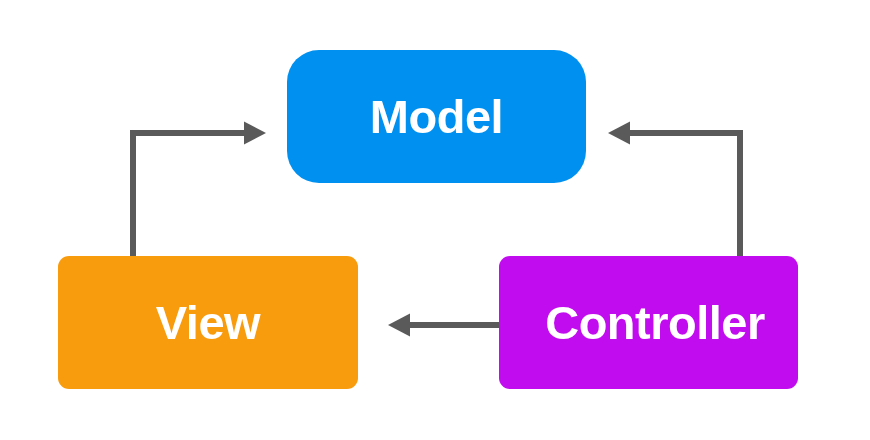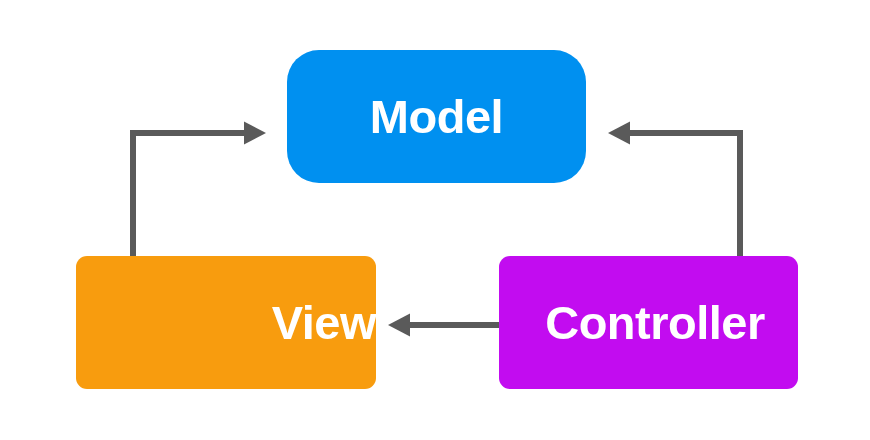--- a/index.html
+++ b/index.html
@@ -44,25 +44,24 @@
     white-space: nowrap;
     user-select: none;
   }
   #node-model {
     left: 287px;
     top: 50px;
     width: 299px;
     height: 133px;
   }
   #node-view {
-    left: 76px;
+    left: 58px;
     top: 256px;
     width: 300px;
     height: 133px;
-    justify-content: flex-end;
   }
   #node-controller {
     left: 499px;
     top: 256px;
     width: 299px;
     height: 133px;
     padding-left: 13px;
   }
 </style>
 </head>

